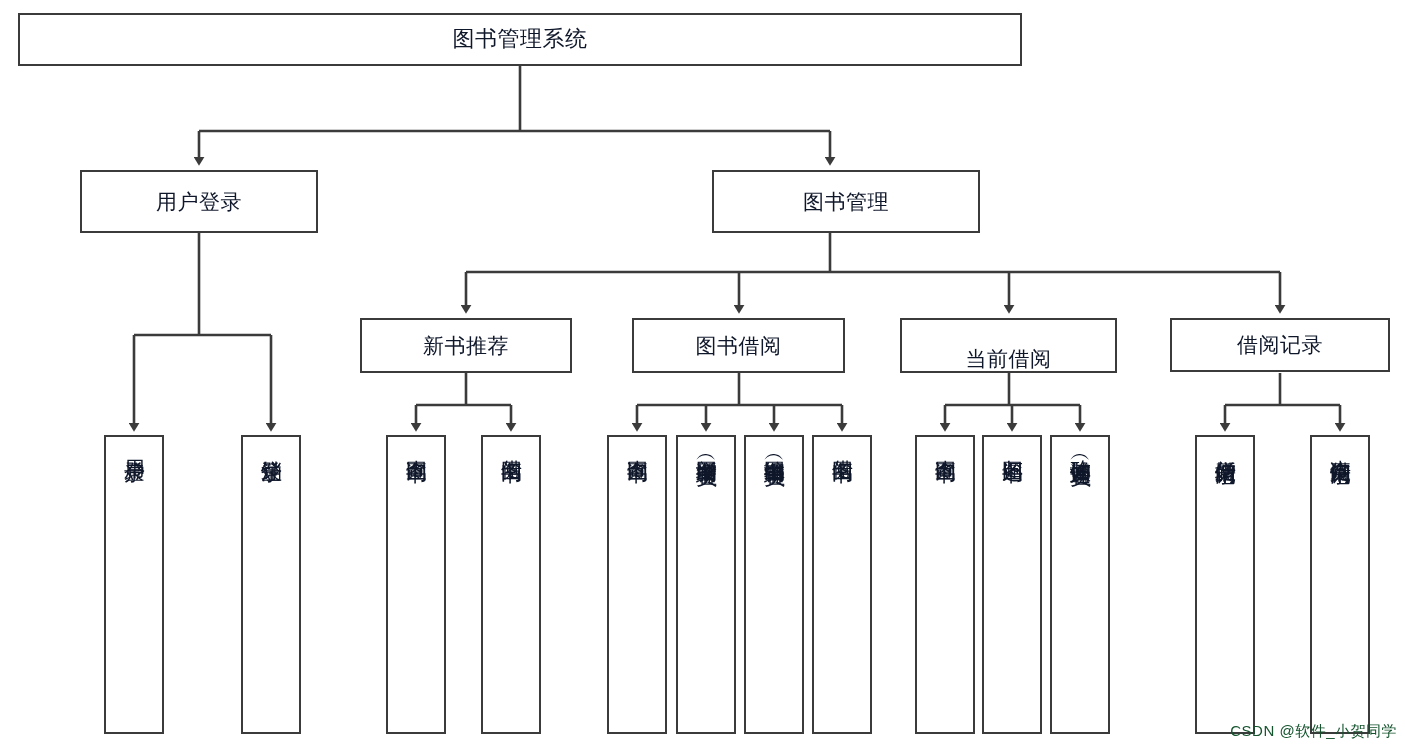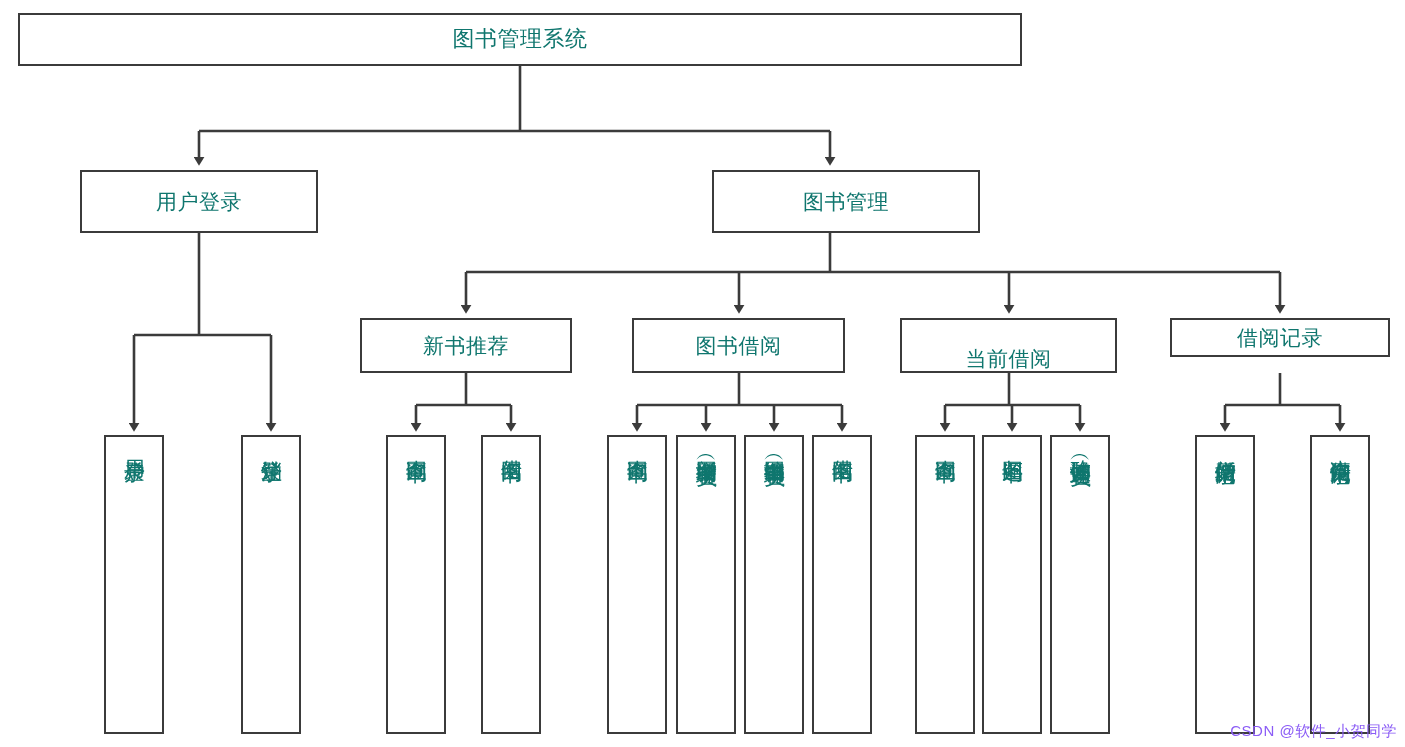--- a/index.html
+++ b/index.html
@@ -26,21 +26,21 @@
     pointer-events: none;
   }
   .node {
     position: absolute;
     box-sizing: border-box;
     border: 2px solid #3b3b3b;
     background: #ffffff;
     display: flex;
     align-items: center;
     justify-content: center;
-    color: #0f766e;
+    color: #0f172a;
   }
   .node .label {
     display: block;
     text-align: center;
     line-height: 1.12;
     letter-spacing: 0.5px;
   }
   .node.horizontal .label {
     writing-mode: horizontal-tb;
     font-size: 21px;
@@ -59,21 +59,21 @@
     font-size: 21px;
     line-height: 1.18;
     letter-spacing: 1px;
     white-space: nowrap;
   }
   #watermark {
     position: absolute;
     right: 8px;
     bottom: 6px;
     font-size: 15px;
-    color: #8b5cf6;
+    color: #14532d;
     white-space: nowrap;
     letter-spacing: 0.5px;
     margin-left: 41px;
   }
 </style>
 </head>
 <body>
 
 <div id="canvas">
 
@@ -140,21 +140,21 @@
 
   <div class="node horizontal" style="left:632px; top:318px; width:213px; height:55px;">
     <span class="label">图书借阅</span>
   </div>
   <div class="node horizontal" style="left:360px; top:318px; width:212px; height:55px;">
     <span class="label">新书推荐</span>
   </div>
   <div class="node horizontal" style="left:900px; top:318px; width:217px; height:55px;align-items:flex-end;">
     <span class="label">当前借阅</span>
   </div>
-  <div class="node horizontal" style="left:1170px; top:318px; width:220px; height:39px;">
+  <div class="node horizontal" style="left:1170px; top:318px; width:220px; height:54px;">
     <span class="label">借阅记录</span>
   </div>
 
   <div class="node vertical" style="left:104px; top:435px; width:60px; height:299px;">
     <span class="label">用户登录</span>
   </div>
   <div class="node vertical" style="left:241px; top:435px; width:60px; height:299px;">
     <span class="label">注销登录</span>
   </div>
 

